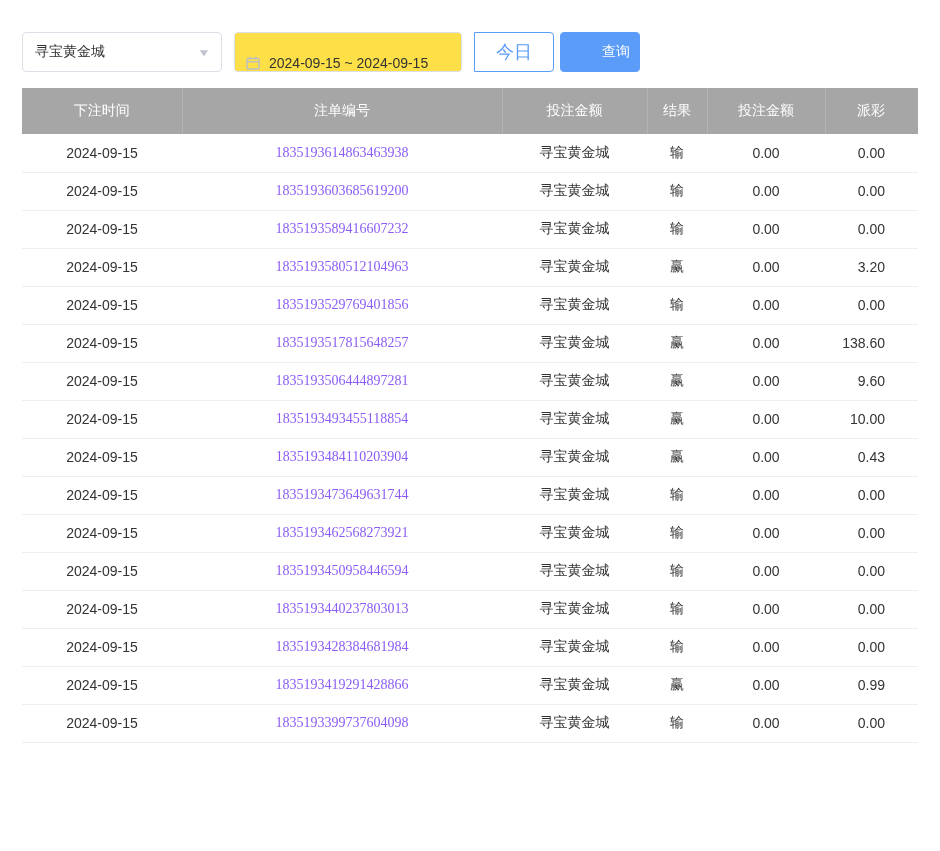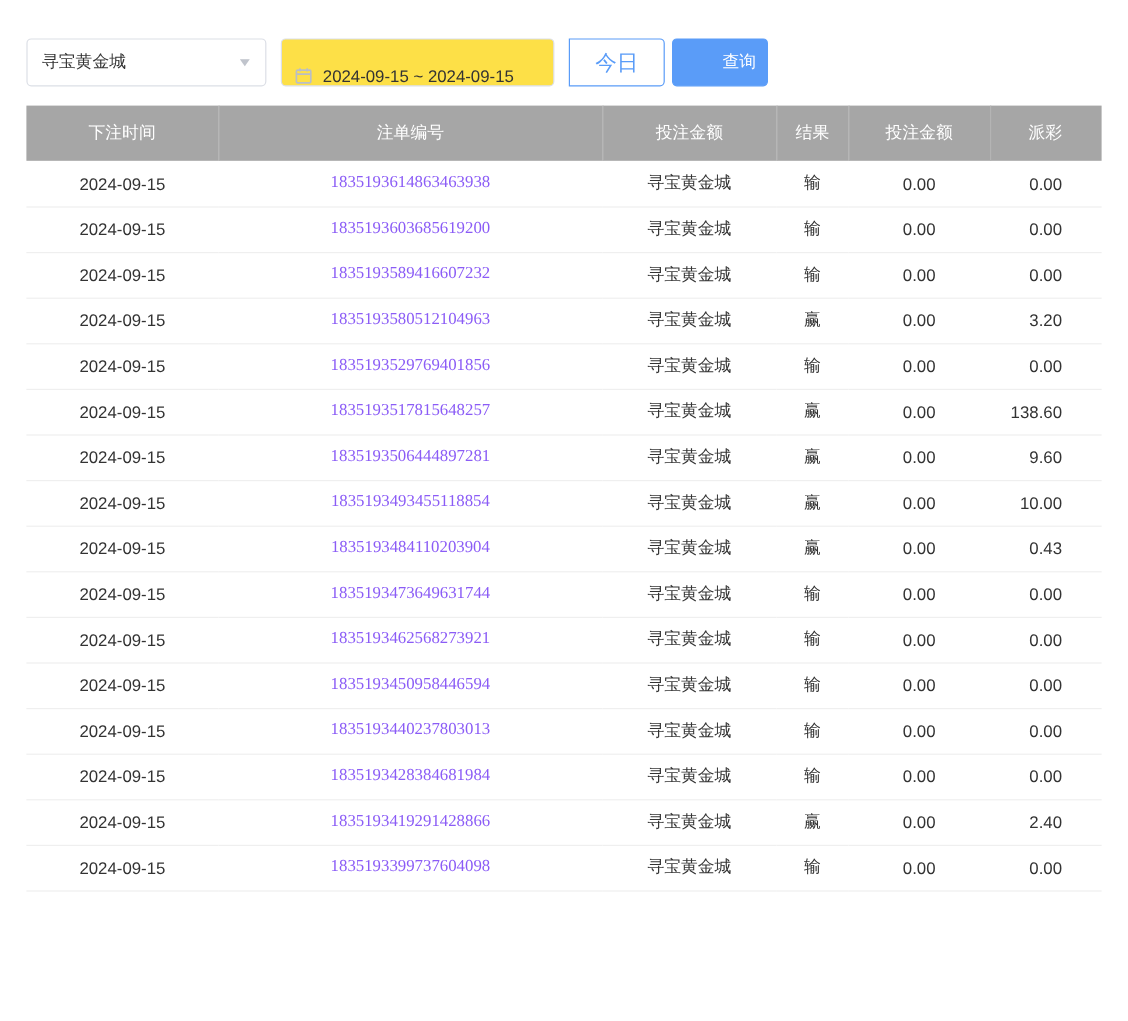--- a/index.html
+++ b/index.html
@@ -231,21 +231,21 @@
     <td class="c-result">输</td>
     <td class="c-amount">0.00</td>
     <td class="c-payout">0.00</td>
   </tr>
         <tr>
     <td class="c-time">2024-09-15</td>
     <td class="c-id">1835193419291428866</td>
     <td class="c-game">寻宝黄金城</td>
     <td class="c-result">赢</td>
     <td class="c-amount">0.00</td>
-    <td class="c-payout">2.40</td>
+    <td class="c-payout">0.99</td>
   </tr>
         <tr>
     <td class="c-time">2024-09-15</td>
     <td class="c-id">1835193399737604098</td>
     <td class="c-game">寻宝黄金城</td>
     <td class="c-result">输</td>
     <td class="c-amount">0.00</td>
     <td class="c-payout">0.00</td>
   </tr>
       </tbody>

